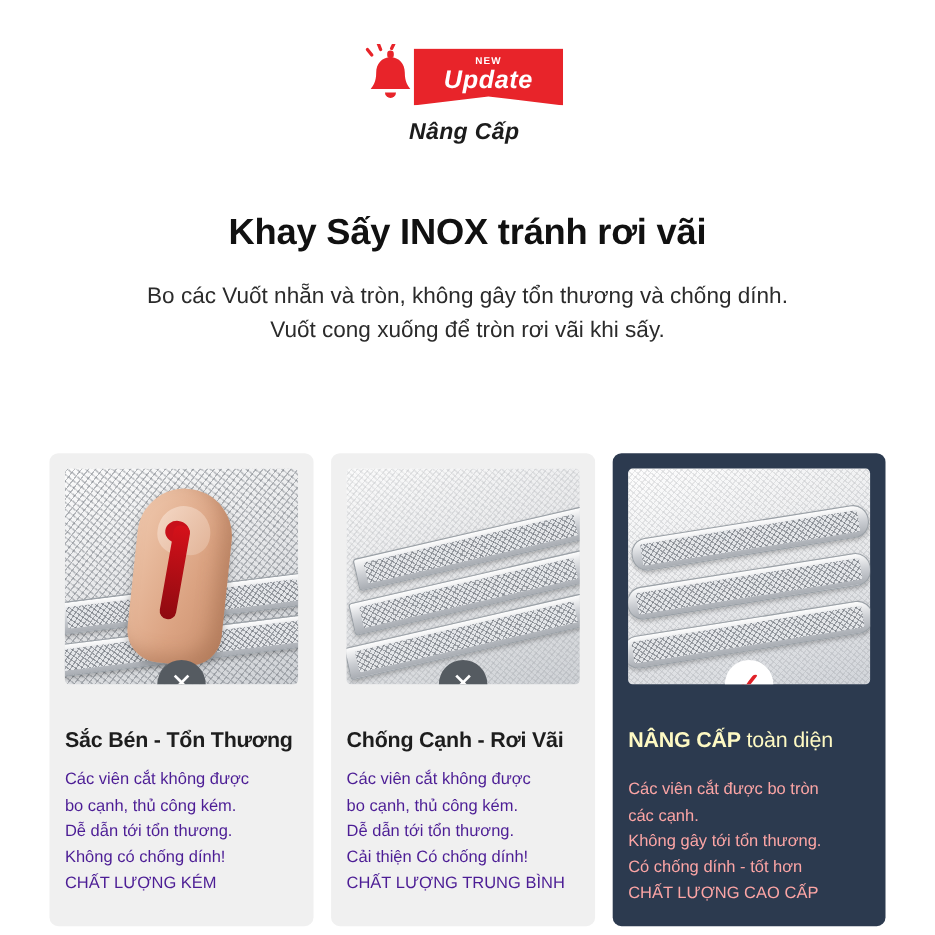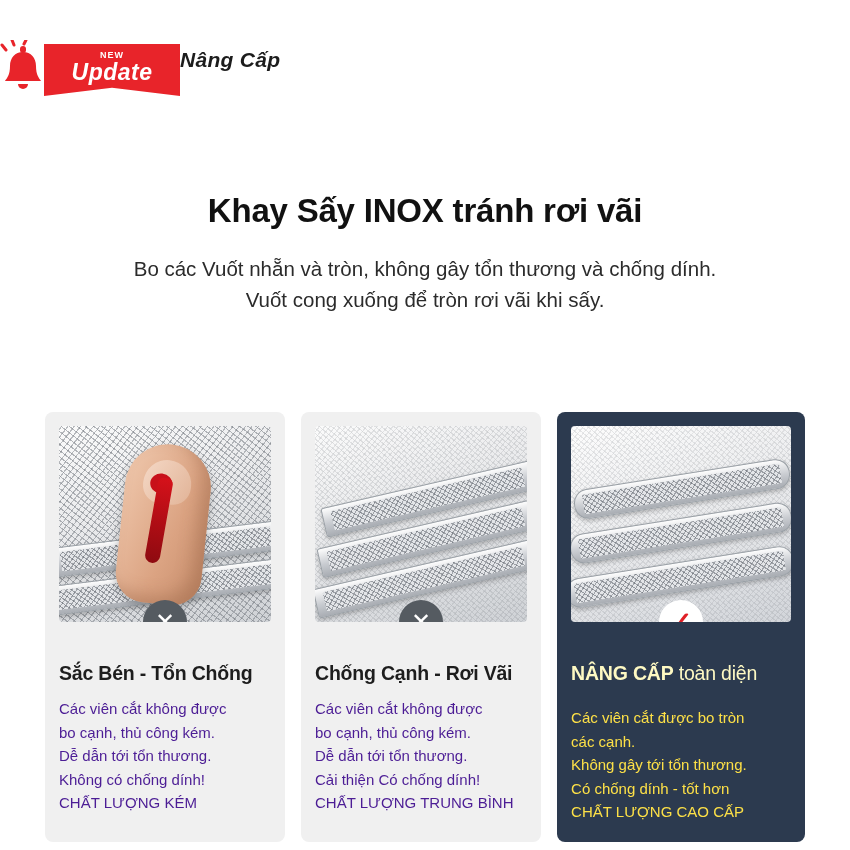--- a/index.html
+++ b/index.html
@@ -17,21 +17,22 @@
     background: #ffffff;
   }
 
   
   .badge-wrap {
     position: absolute;
     top: 38px;
     left: 0;
     width: 844px;
     display: flex;
-    align-items: flex-start;
+    flex-direction: column;
+    align-items: center;
   }
   .badge-row {
     display: flex;
     align-items: flex-start;
     justify-content: center;
   }
   .bell {
     position: relative;
     width: 46px;
     height: 58px;
@@ -249,21 +250,21 @@
     letter-spacing: -0.2px;
   }
   .card.highlight .card-title { color: #fef9c3; }
   .card-title .thin { font-weight: normal; }
   .card-body {
     margin-top: 12px;
     font-size: 15px;
     line-height: 23.5px;
     color: #4c1d95;
   }
-  .card.highlight .card-body { color: #fde047; margin-top: 21px; }
+  .card.highlight .card-body { color: #fca5a5; margin-top: 21px; }
 </style>
 </head>
 <body>
 
 <div class="page">
 
   <div class="badge-wrap">
     <div class="badge-row">
       <div class="bell">
         <svg width="46" height="58" viewBox="0 0 46 58">
@@ -304,21 +305,21 @@
           </div>
         <div class="finger">
           <div class="nail"></div>
           <div class="blood2"></div>
           <div class="blood"></div>
         </div>
         <div class="stamp bad">
             <span class="x">✕</span>
           </div>
       </div>
-      <div class="card-title">Sắc Bén - Tổn Chống</div>
+      <div class="card-title">Sắc Bén - Tổn Thương</div>
       <div class="card-body" style="white-space: pre-line;">Các viên cắt không được
 bo cạnh, thủ công kém.
 Dễ dẫn tới tổn thương.
 Không có chống dính!
 CHẤT LƯỢNG KÉM</div>
     </div>
 
     <div class="card">
       <div class="photo">
         <div class="mesh fine" style="opacity:.35"></div>

